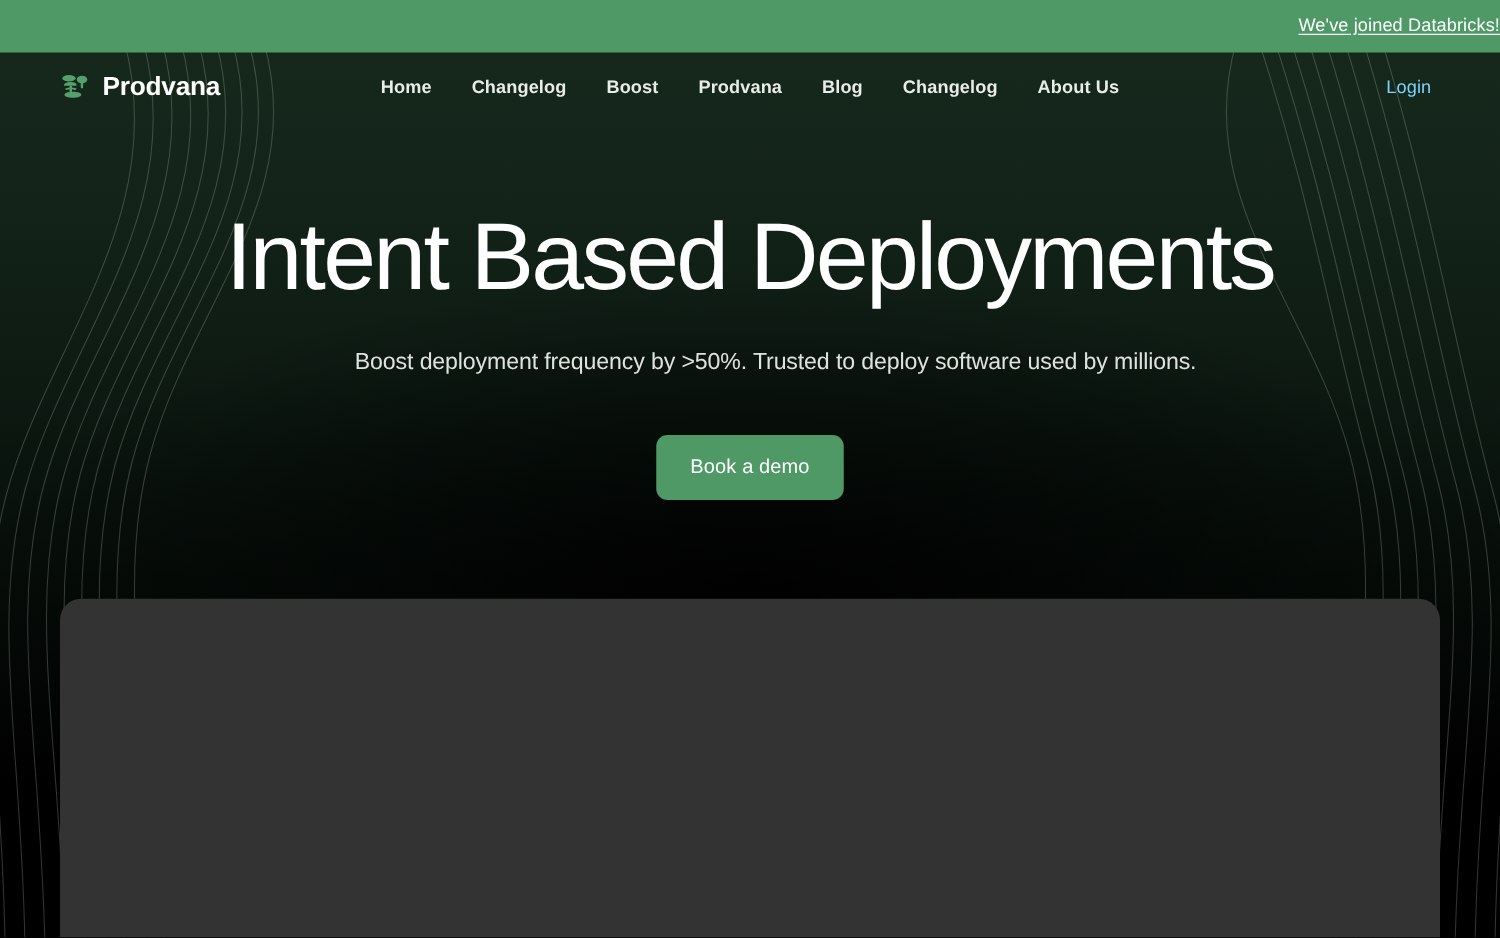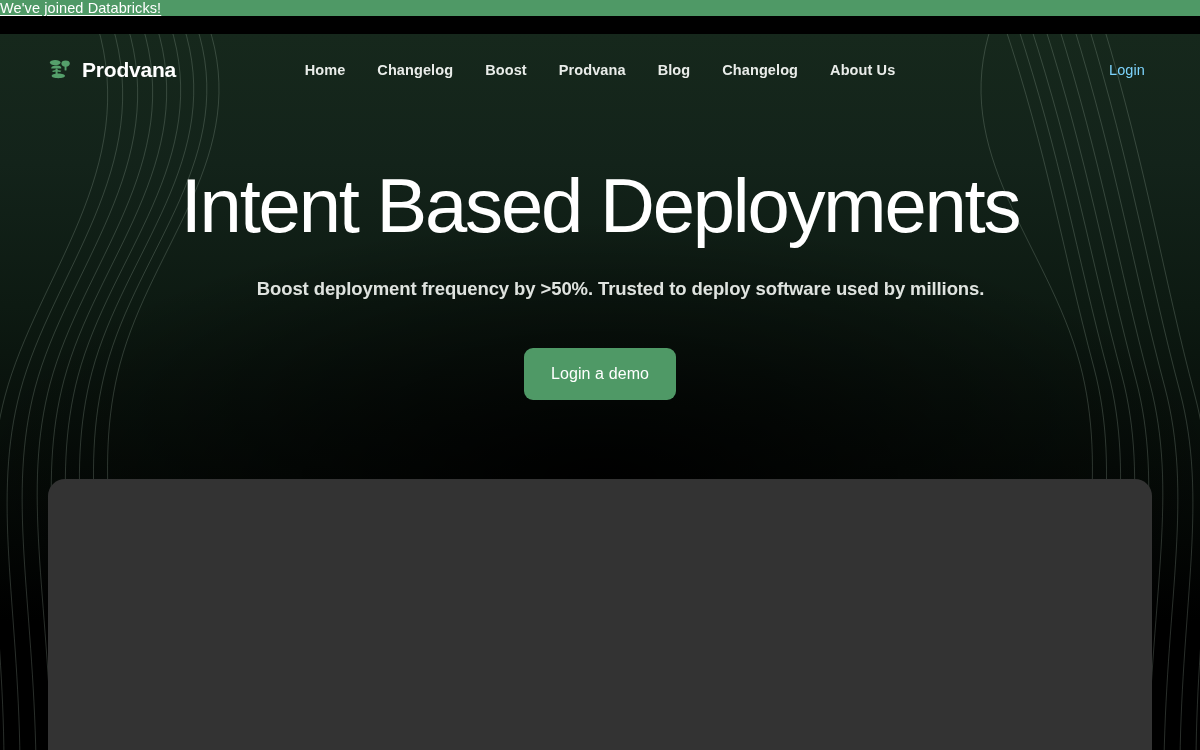--- a/index.html
+++ b/index.html
@@ -10,23 +10,23 @@
     background:#000;
     font-family:"Liberation Sans", sans-serif;
     -webkit-font-smoothing:antialiased;
   }
 
   .page { position:relative; width:1200px; height:750px; background:#000; }
 
   
   .banner {
     position:absolute; top:0; left:0;
-    width:1200px; height:16px;
+    width:1200px; height:42px;
     background:#4f9966;
-    display:flex; align-items:center; justify-content:flex-start;
+    display:flex; align-items:center; justify-content:flex-end;
     z-index:40;
   }
   .banner-link {
     color:#ffffff;
     font-size:14.5px;
     text-decoration:underline;
     text-underline-offset:2px;
     letter-spacing:.1px;
     cursor:pointer;
     white-space:nowrap;
@@ -106,21 +106,21 @@
     font-size:76px;
     line-height:1.0;
     font-weight:400;
     letter-spacing:-2.2px;
     white-space:nowrap;
   }
   .hero-sub {
     margin-top:34px;
     color:#dfe3df;
     font-size:18.5px;
-    font-weight:700;
+    font-weight:400;
     letter-spacing:-.1px;
     padding-left:41px;
   }
   .cta-wrap { margin-top:48px; display:flex; justify-content:center; pointer-events:auto; }
   .cta {
     background:#4f9966;
     color:#ffffff;
     font-size:16px;
     font-family:"Liberation Sans", sans-serif;
     border:none;
@@ -208,19 +208,19 @@
       <span class="nav-item">About Us</span>
     </nav>
 
     <span class="login">Login</span>
   </div>
 
   <div class="hero-content">
     <h1 class="hero-title">Intent Based Deployments</h1>
     <p class="hero-sub">Boost deployment frequency by &gt;50%. Trusted to deploy software used by millions.</p>
     <div class="cta-wrap">
-      <button class="cta">Login a demo</button>
+      <button class="cta">Book a demo</button>
     </div>
   </div>
 
   <div class="media-card"></div>
 
 </div>
 
 </body></html>

